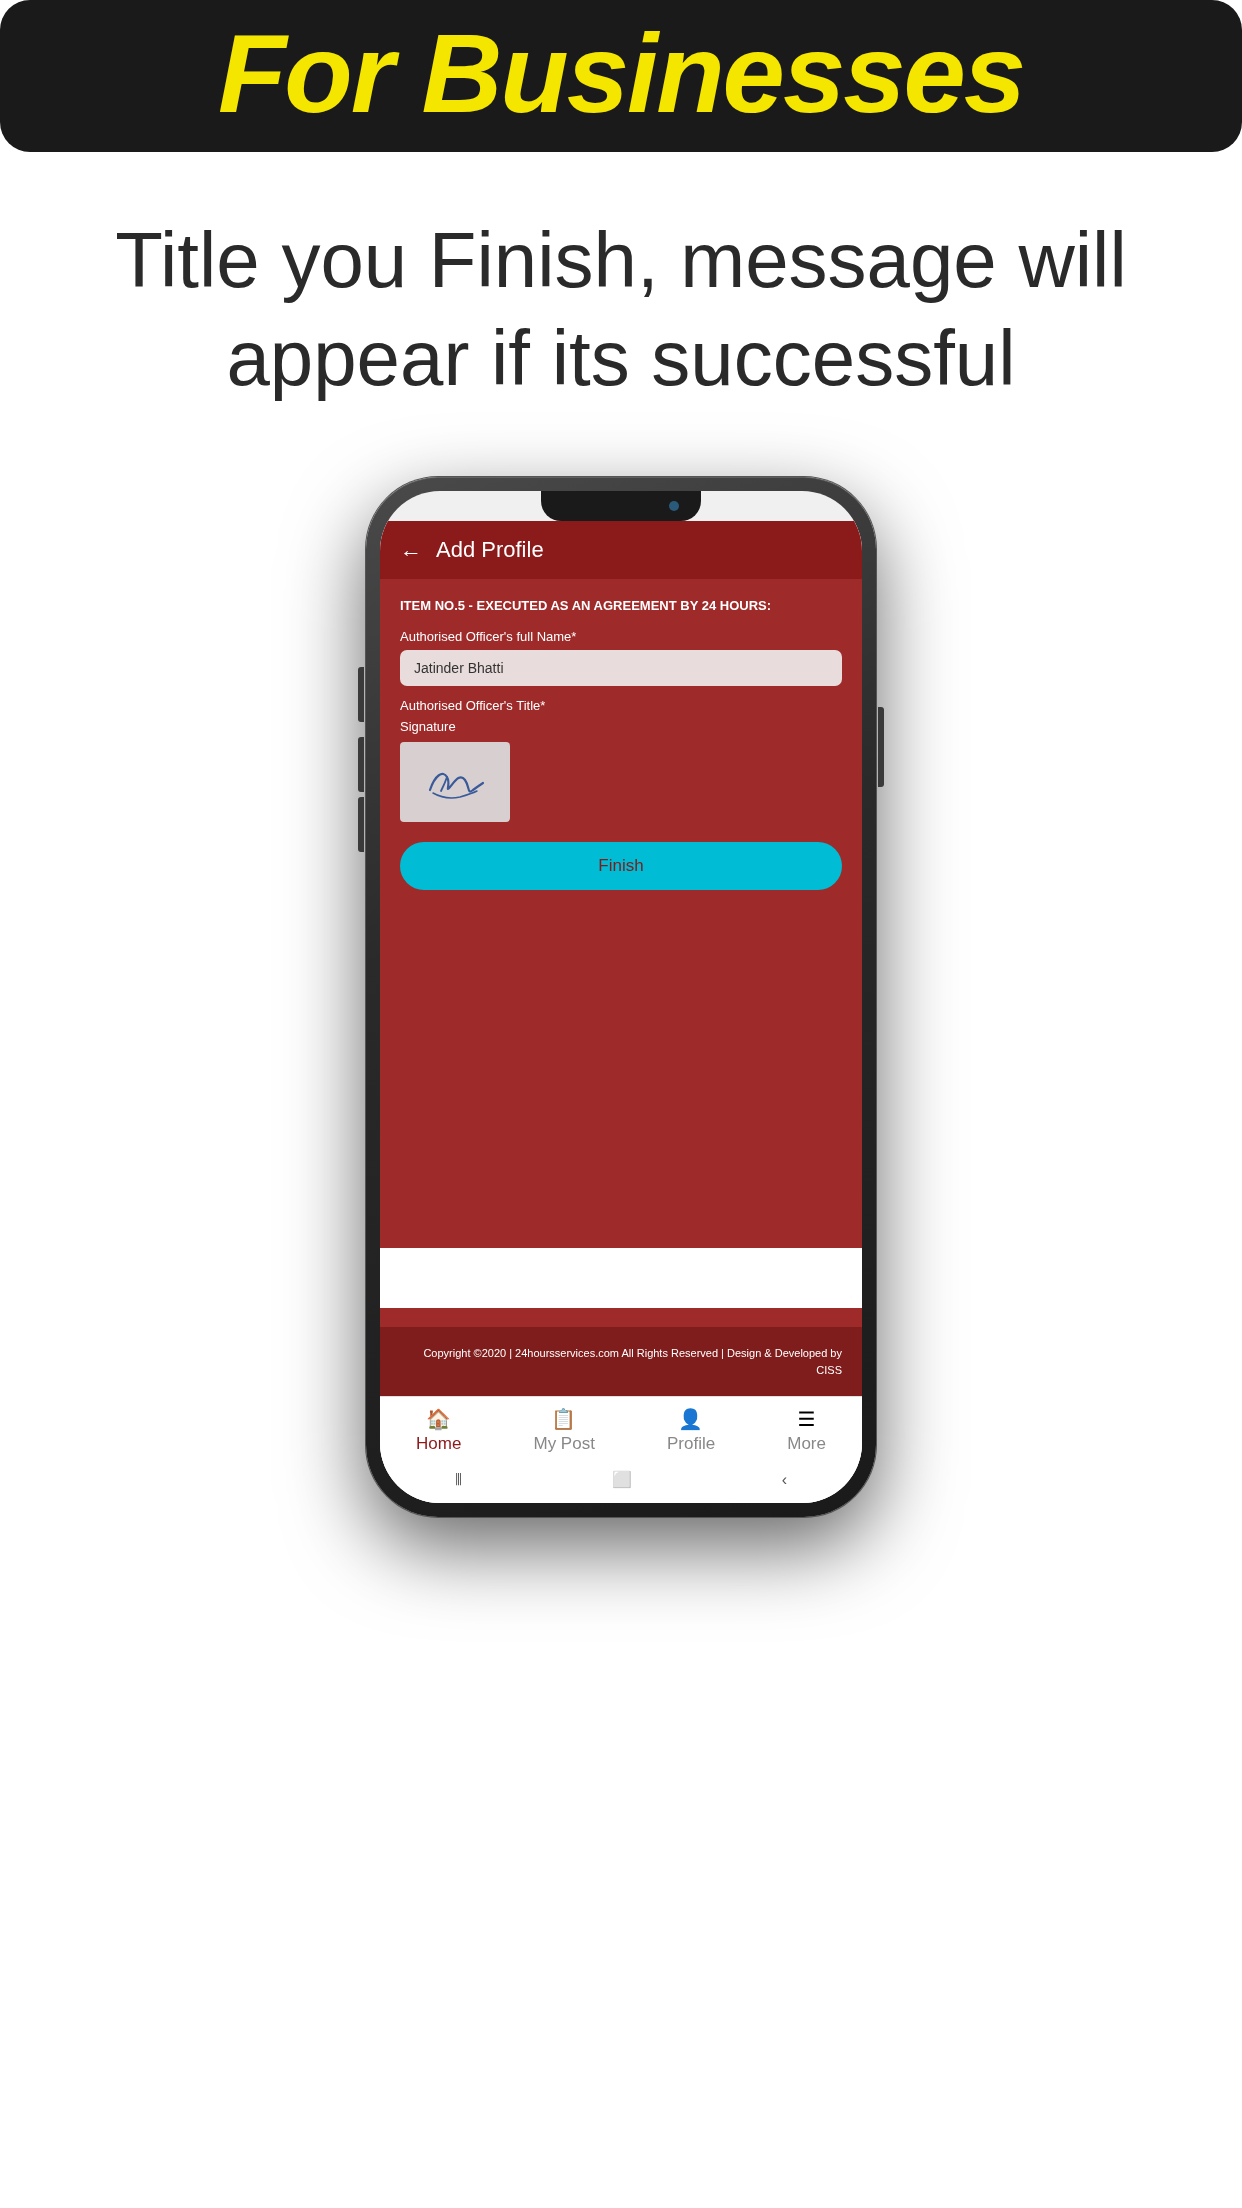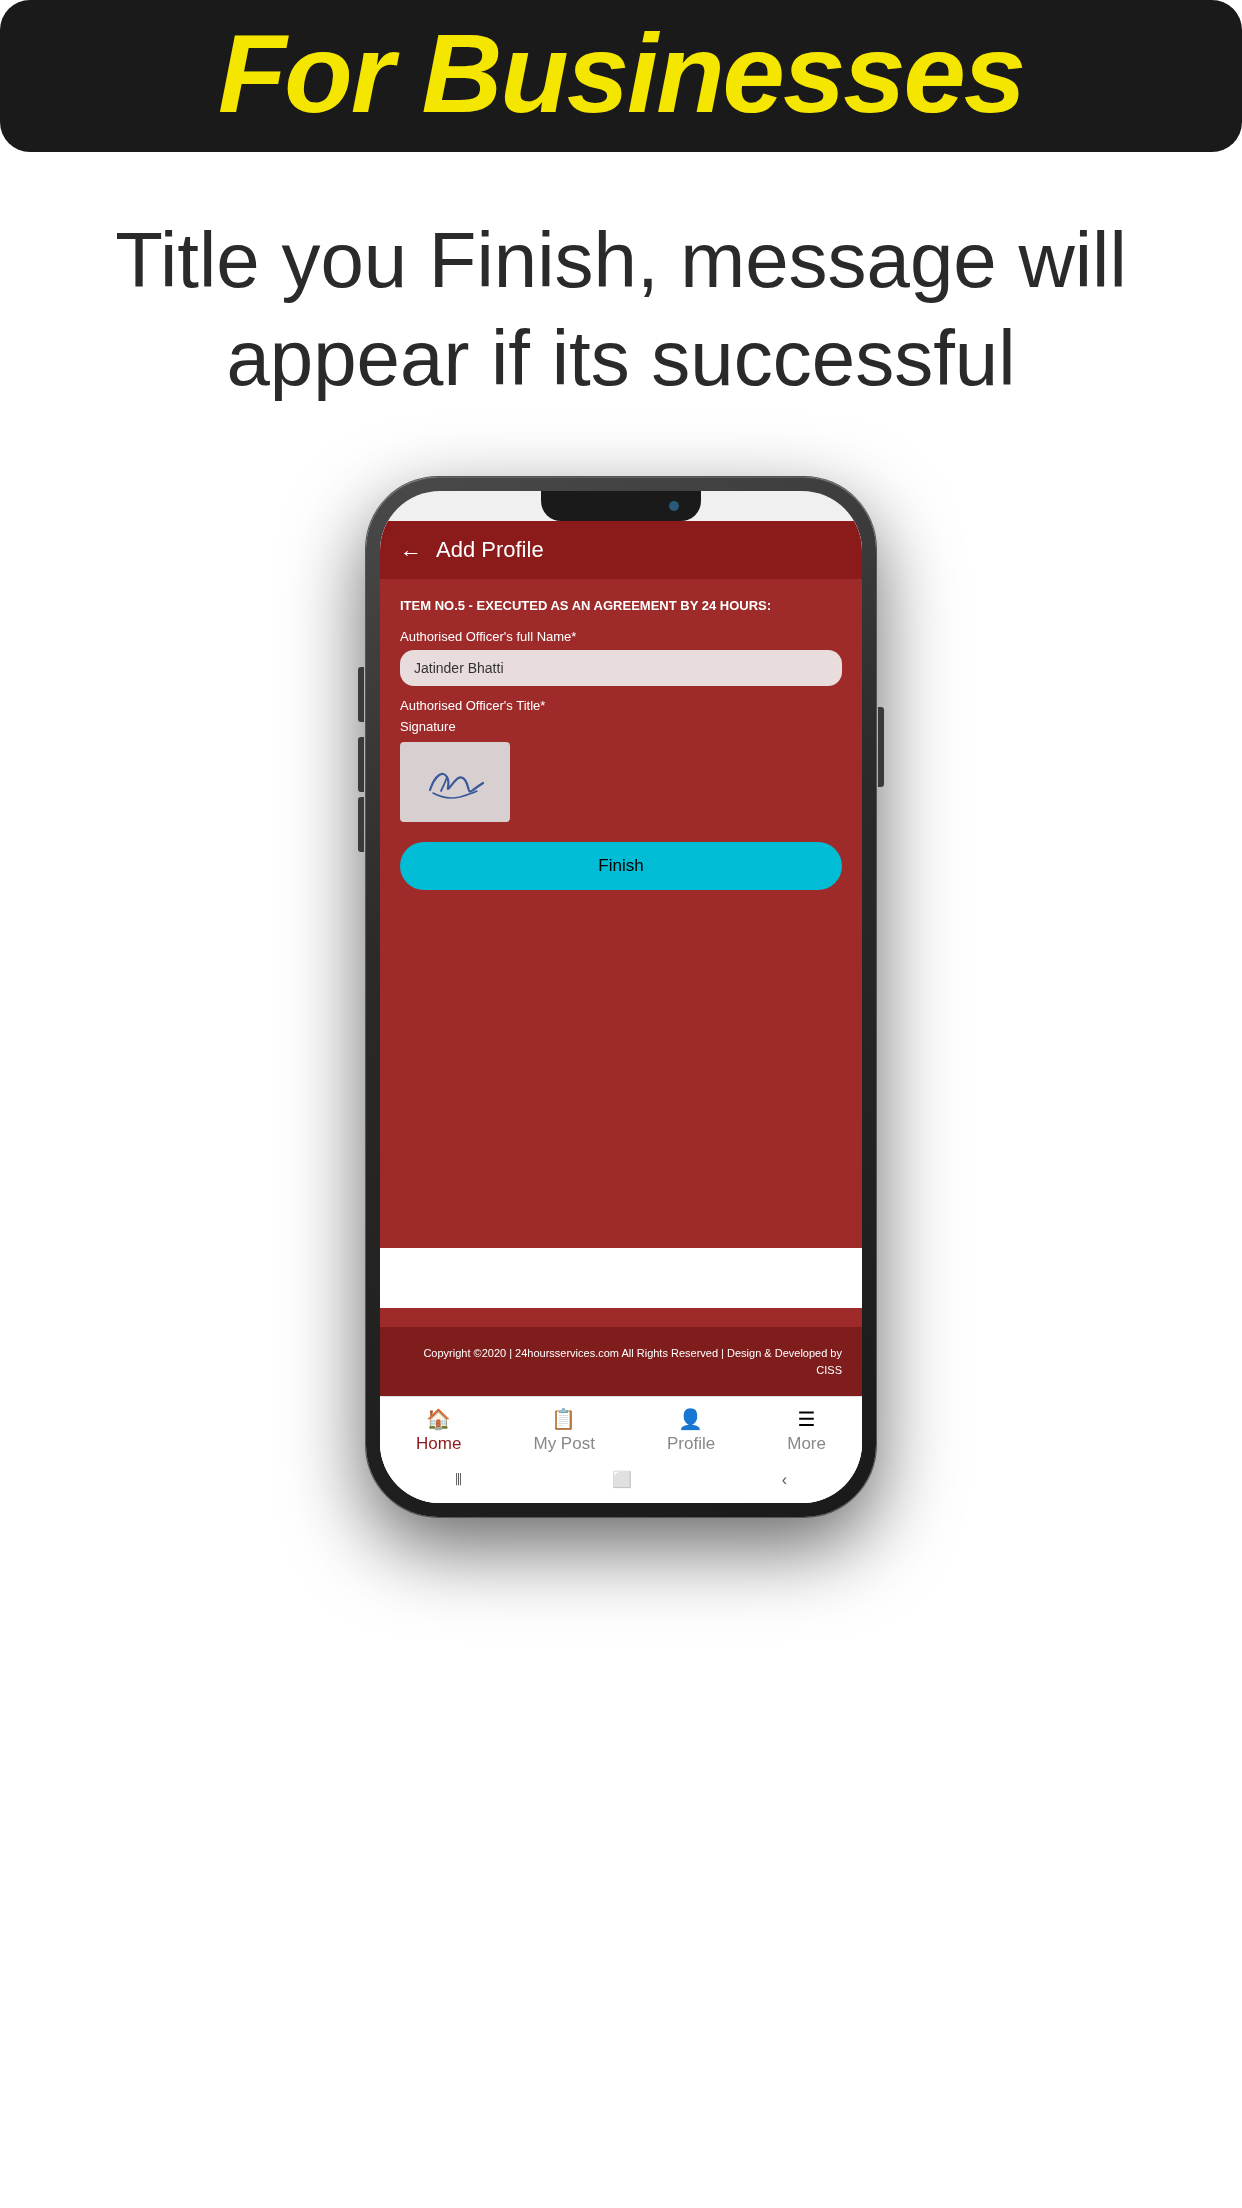--- a/index.html
+++ b/index.html
@@ -176,21 +176,21 @@
     .field-label {
       color: white;
       font-size: 13px;
       margin-bottom: 6px;
     }
 
     .text-input {
       width: 100%;
       background: rgba(240, 235, 235, 0.92);
       border: none;
-      border-radius: 14px;
+      border-radius: 7px;
       padding: 10px 14px;
       font-size: 14px;
       color: #333;
       margin-bottom: 12px;
       outline: none;
     }
 
     .signature-label {
       color: white;
       font-size: 13px;
@@ -210,21 +210,21 @@
 
     .signature-svg {
       width: 80px;
       height: 55px;
     }
 
     .finish-btn {
       display: block;
       width: 100%;
       background: #00bcd4;
-      color: #000000;
+      color: #7f1d1d;
       border: none;
       border-radius: 30px;
       padding: 14px;
       font-size: 17px;
       font-weight: 500;
       text-align: center;
       cursor: pointer;
       margin-top: 4px;
     }
 

